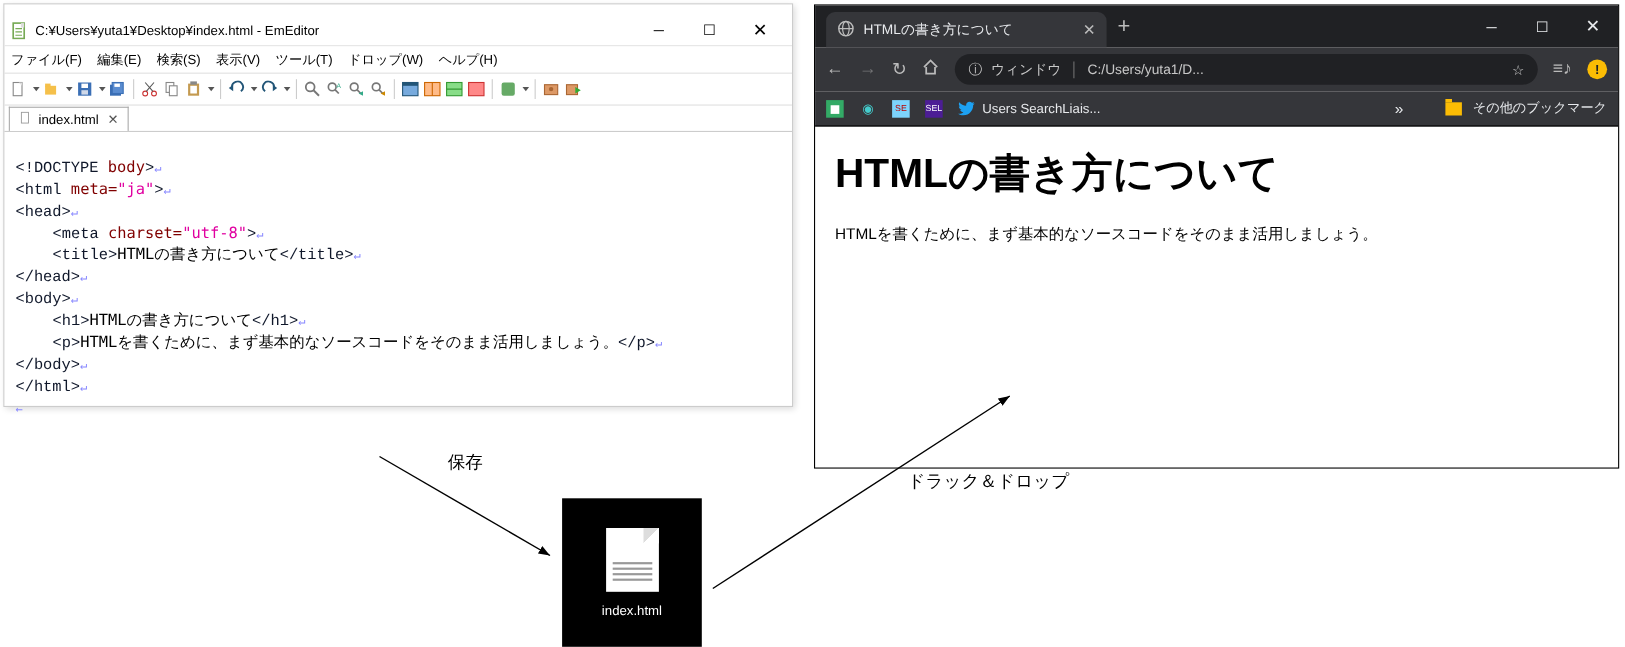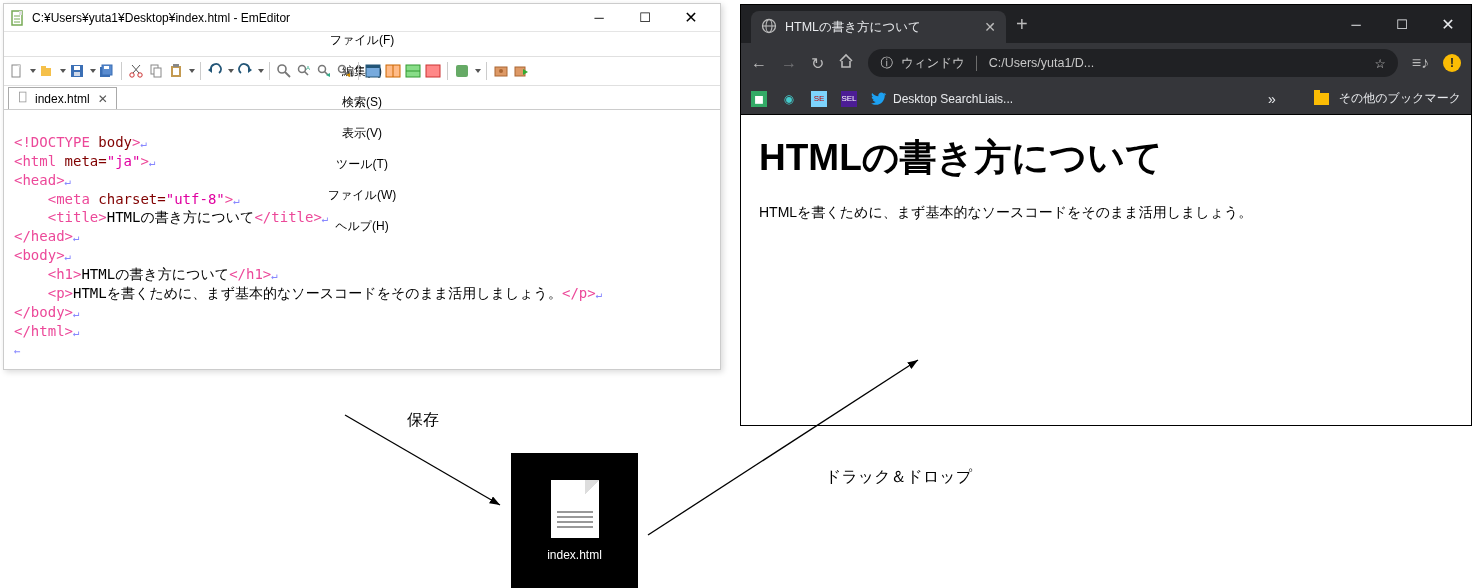--- a/index.html
+++ b/index.html
@@ -1,35 +1,35 @@
 <!DOCTYPE html>
 <html><head>
 <meta charset="utf-8">
 <style>
   * { box-sizing: border-box; }
   html, body { margin:0; padding:0; width:1477px; height:588px; font-family:"Meiryo","Yu Gothic UI","MS PGothic",sans-serif; background:#fff; overflow:hidden; }
 
   
   .editor-win { position:absolute; left:3px; top:3px; width:718px; height:367px; background:#fff; border:1px solid #ccc; box-shadow:2px 2px 6px rgba(0,0,0,.15); }
-  .editor-title { height:28px; display:flex; align-items:center; padding:0 6px; border-bottom:1px solid #e5e5e5; }
+  .editor-title { height:28px; display:flex; align-items:center; padding:0 6px; border-bottom:1px solid #e5e5e5;margin-top:10px; }
   .editor-icon { width:16px; height:16px; margin-right:6px; display:flex; align-items:center; justify-content:center; }
   .editor-title-text { flex:1; font-size:12px; color:#000; }
   .win-btns { display:flex; align-items:center; gap:0; }
   .win-btn { width:46px; height:28px; display:flex; align-items:center; justify-content:center; font-size:13px; color:#000; }
   .win-btn.close { font-size:16px; }
-  .editor-menu { height:25px; display:flex; align-items:center; padding:0 6px; border-bottom:1px solid #e0e0e0; gap:14px; font-size:12px; color:#000;flex-direction:column; }
+  .editor-menu { height:25px; display:flex; align-items:center; padding:0 6px; border-bottom:1px solid #e0e0e0; gap:14px; font-size:12px; color:#000; }
   .editor-tool { height:29px; display:flex; align-items:center; padding:2px 4px; border-bottom:1px solid #e0e0e0; gap:2px; }
   .tbtn { width:18px; height:20px; display:flex; align-items:center; justify-content:center; }
   .tsep { width:1px; height:18px; background:#ccc; margin:0 3px; }
   .dd { width:0;height:0;border-left:3px solid transparent;border-right:3px solid transparent;border-top:4px solid #555; margin-left:2px; }
   .editor-tabs { height:24px; display:flex; align-items:flex-end; padding:0 4px; border-bottom:1px solid #ccc; }
   .ed-tab { height:22px; border:1px solid #aaa; border-bottom:none; background:#fff; padding:0 8px; display:flex; align-items:center; font-size:12px; gap:5px; }
   .tab-x { font-size:12px; color:#555; margin-left:3px; }
   .code-area { padding:4px 10px 6px 10px; font-family:"MS Gothic",Consolas,monospace; font-size:14px; line-height:1.35; white-space:pre; overflow:hidden; }
-  .t-blue { color:#ec4899; }
+  .t-blue { color:#0f172a;font-family:Liberation Mono, monospace; }
   .t-red  { color:#800000; }
   .t-mag  { color:#e000a0; }
   .t-black{ color:#000; }
   .crlf   { color:#8888ff; font-size:11px; }
 
   
   .browser-win { position:absolute; left:740px; top:4px; width:732px; height:422px; background:#fff; border:1px solid #000; }
   .br-top { background:#202124; height:38px; display:flex; align-items:center; }
   .br-tab { margin-left:10px; height:32px; width:255px; background:#35363a; border-radius:8px 8px 0 0; display:flex; align-items:center; padding:0 10px; color:#e8eaed; font-size:12.5px; gap:8px; margin-top:6px;}
   .br-tab-x { margin-left:auto; color:#bbb; font-size:14px; }
@@ -88,21 +88,21 @@
       <div class="win-btn">☐</div>
       <div class="win-btn close">✕</div>
     </div>
   </div>
   <div class="editor-menu">
     <span>ファイル(F)</span>
     <span>編集(E)</span>
     <span>検索(S)</span>
     <span>表示(V)</span>
     <span>ツール(T)</span>
-    <span>ファイル(W)</span>
+    <span>ドロップ(W)</span>
     <span>ヘルプ(H)</span>
   </div>
   <div class="editor-tool">
     <span class="tbtn">
         <svg width="16" height="16" viewBox="0 0 16 16">
           <rect x="3" y="2" width="8" height="12" fill="#fff" stroke="#888"></rect>
           <polygon points="8,2 11,2 11,5" fill="#ddd"></polygon>
         </svg>
       </span>
       <span class="dd"></span>
@@ -312,21 +312,21 @@
       </span>
     <span class="bm-item">
         <span class="bm-ico" style="background:#4c1d95;color:#fff;font-size:8px;padding:1px">SEL</span>
       </span>
     <span class="bm-item">
       <span class="bm-ico">
           <svg width="16" height="16" viewBox="0 0 16 16">
             <path d="M15 3c-.6.3-1.2.4-1.8.5.7-.4 1.2-1 1.4-1.8-.6.4-1.3.6-2 .8C12 1.9 11.2 1.5 10.3 1.5c-1.7 0-3 1.4-3 3 0 .2 0 .5.1.7C4.9 5 2.6 3.8 1.1 1.9.8 2.4.7 3 .7 3.6c0 1 .5 2 1.4 2.5-.5 0-1-.2-1.4-.4 0 1.5 1.1 2.8 2.5 3.1-.3.1-.5.1-.8.1-.2 0-.4 0-.6-.1.4 1.3 1.6 2.2 3 2.2-1.1.9-2.5 1.4-4 1.4H0c1.4.9 3 1.4 4.8 1.4 5.7 0 8.9-4.8 8.9-8.9v-.4c.6-.4 1.1-1 1.5-1.6z" fill="#1da1f2"></path>
           </svg>
         </span>
-      <span>Desktop SearchLiais...</span>
+      <span>Users SearchLiais...</span>
     </span>
     <span class="bm-more">»</span>
     <span style="width:10px"></span>
     <span class="bm-item">
       <span class="folder-ico"></span>
       <span>その他のブックマーク</span>
     </span>
   </div>
   <div class="br-page">
     <h1 class="page-h1">HTMLの書き方について</h1>
@@ -338,21 +338,21 @@
   <div class="file-doc">
     <div class="file-line"></div>
       <div class="file-line"></div>
       <div class="file-line"></div>
       <div class="file-line"></div>
   </div>
   <div class="file-label">index.html</div>
 </div>
 
 <div class="lbl" style="left:407px; top:410px;">保存</div>
-<div class="lbl" style="left:825px; top:467px;">ドラック＆ドロップ</div>
+<div class="lbl" style="left:825px; top:428px;">ドラック＆ドロップ</div>
 
 <svg class="arrow" style="left:340px; top:410px;" width="190" height="110">
   <defs>
       <marker id="ah1" markerWidth="10" markerHeight="10" refX="8" refY="3" orient="auto">
         <path d="M0,0 L8,3 L0,6 Z" fill="#000"></path>
       </marker>
     </defs>
   <line x1="5" y1="5" x2="160" y2="95" stroke="#000" stroke-width="1.3" marker-end="url(#ah1)"></line>
 </svg>
 <svg class="arrow" style="left:638px; top:350px;" width="300" height="200">

